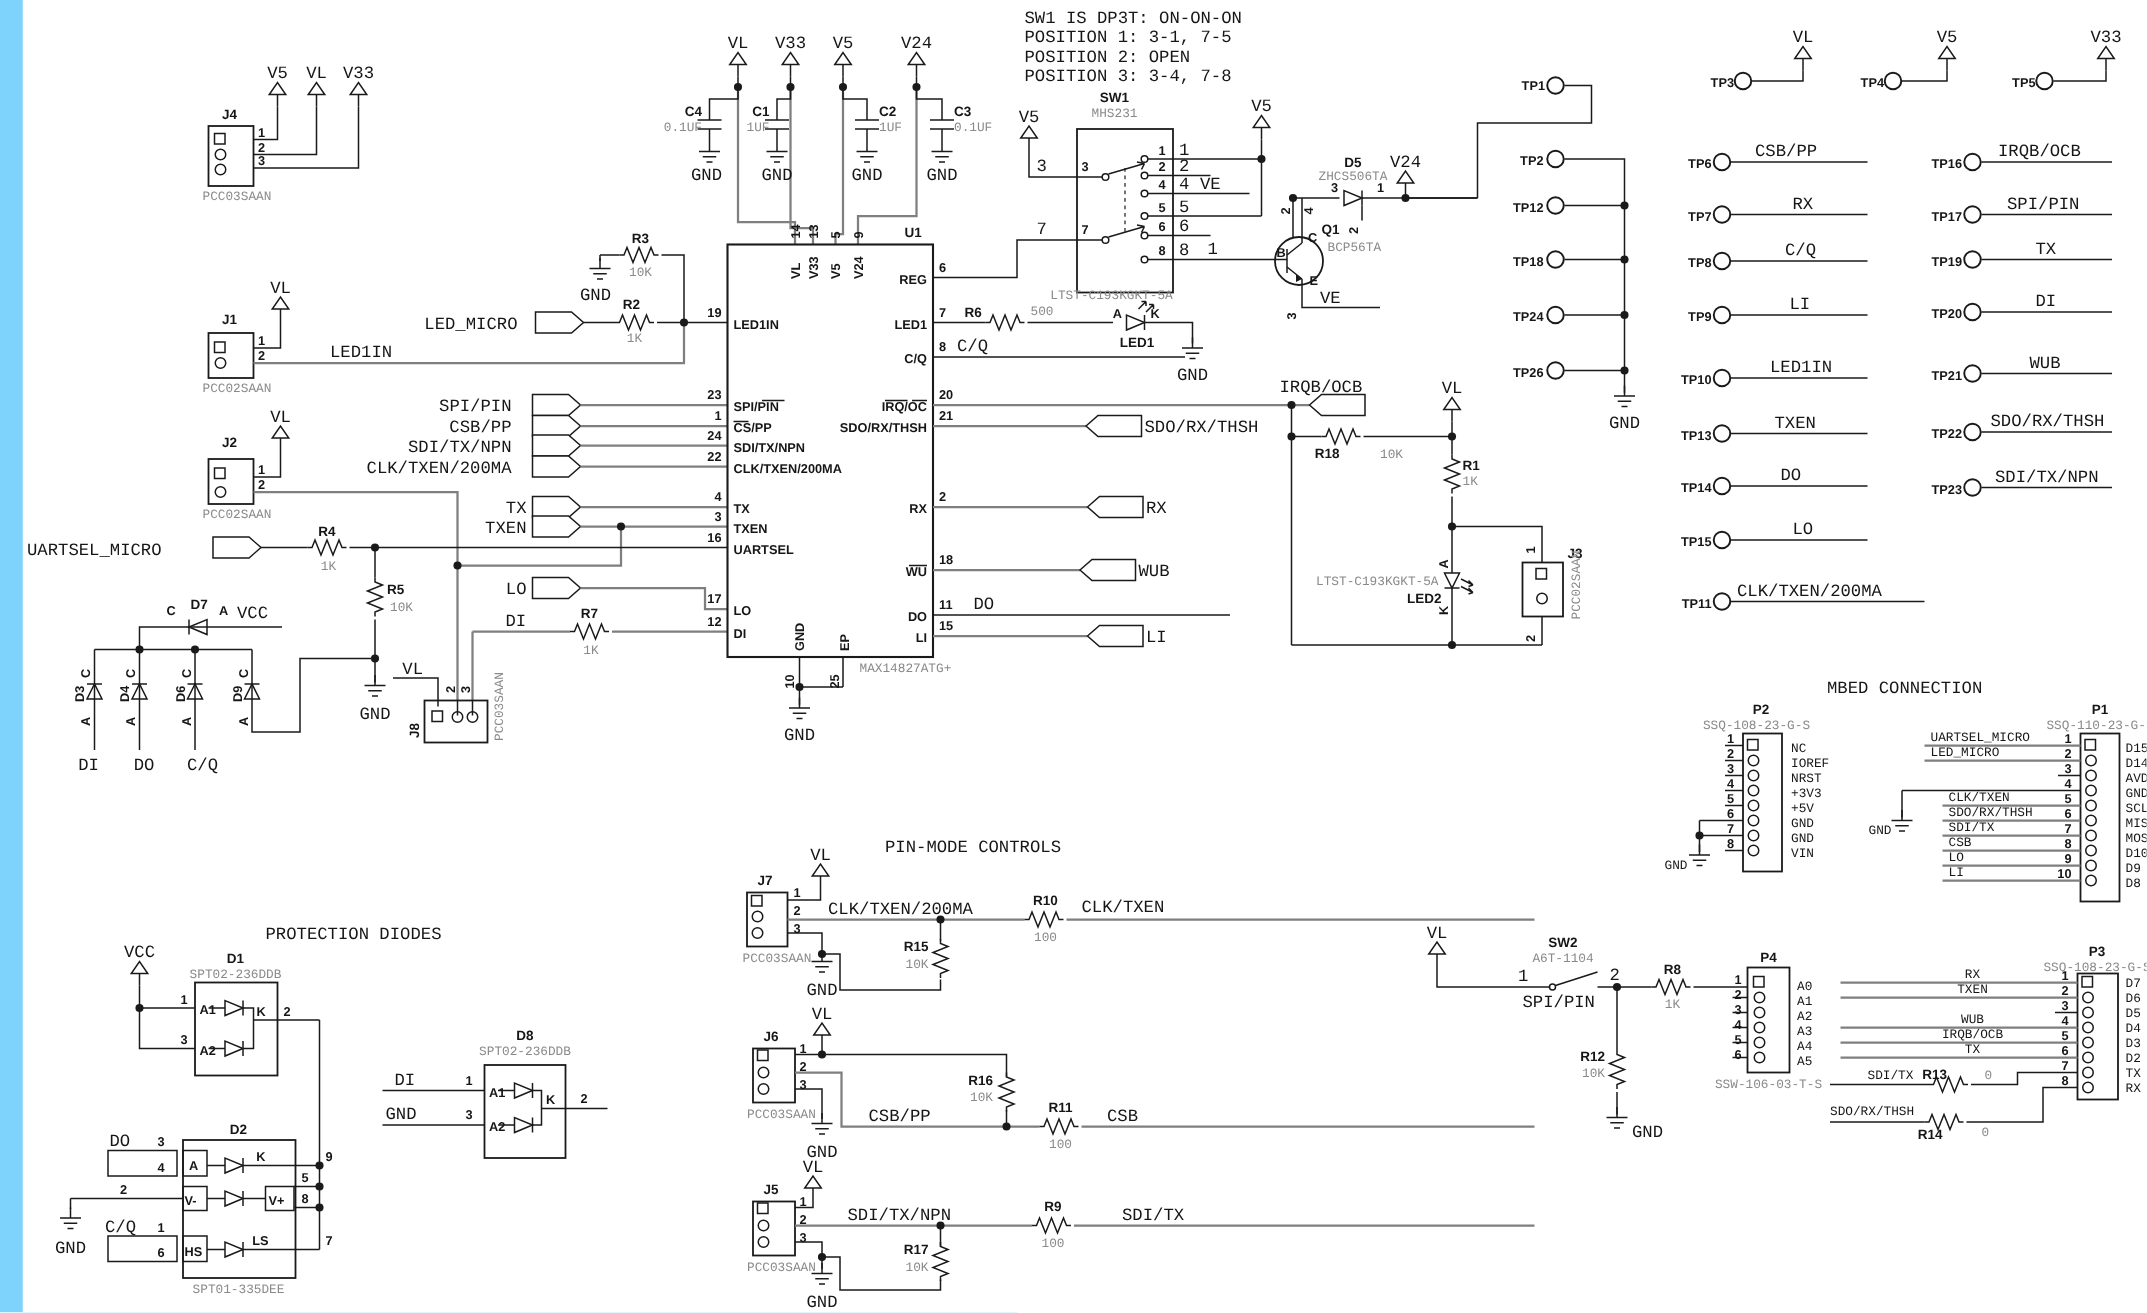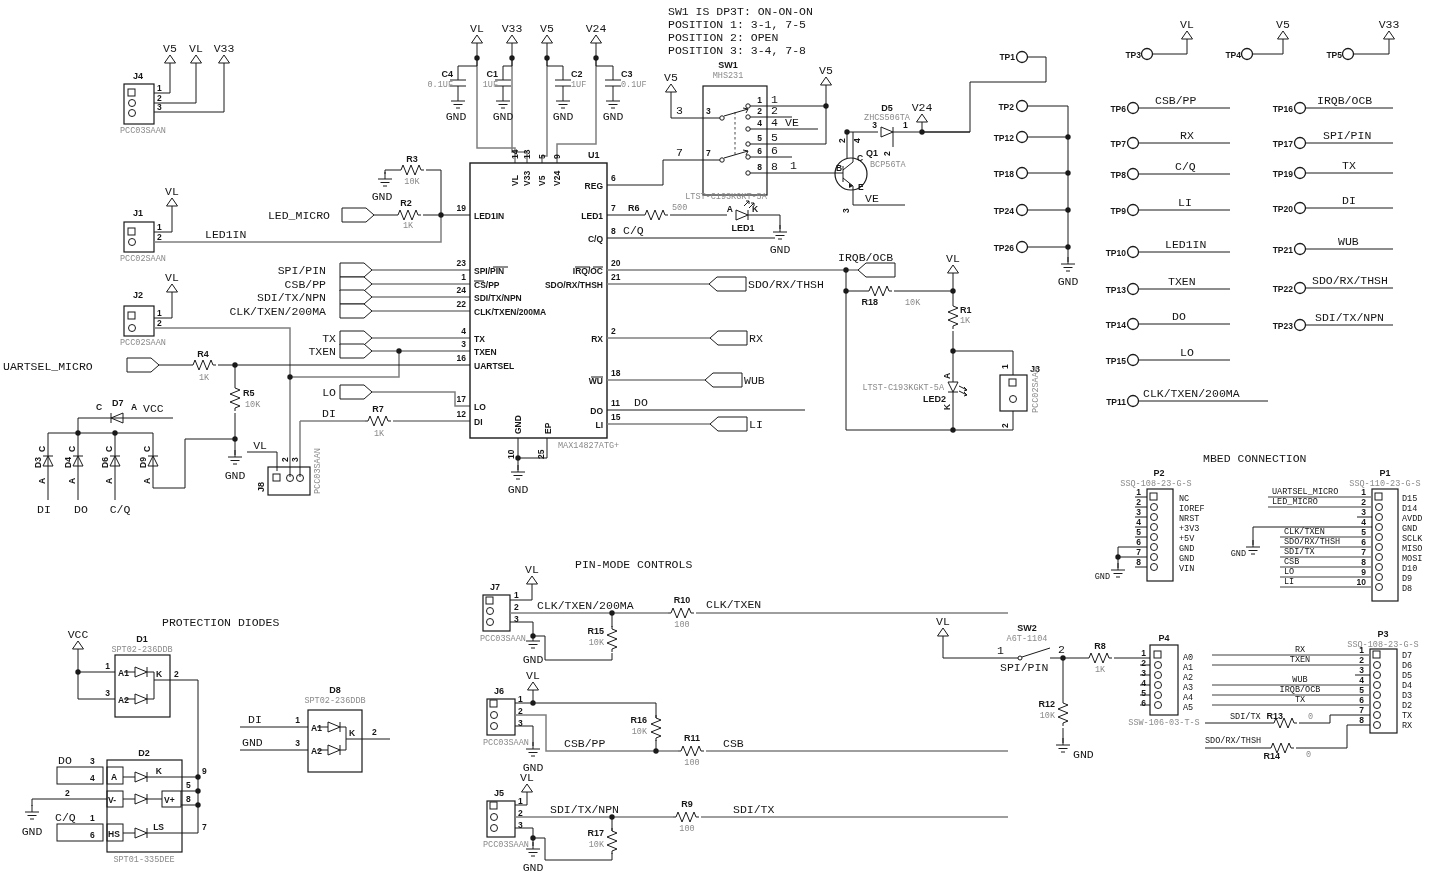--- a/index.html
+++ b/index.html
@@ -1,16 +1,16 @@
 <!DOCTYPE html>
 <html><head>
 <meta charset="utf-8">
 <style>
   html,body{margin:0;padding:0;background:#fff;}
-  #canvas{position:relative;width:1187px;height:875px;background:#7dd3fc;font-family:"Liberation Mono",monospace;}
+  #canvas{position:relative;width:1187px;height:875px;background:#7dd3fc;font-family:"Liberation Mono",monospace;padding-left:15px;}
   svg{display:block}
   svg text{stroke:none;fill:#161616;}
   .n11{font:11.5px "Liberation Mono",monospace;}
   .n8{font:8.5px "Liberation Mono",monospace;}
   .n8g{font:8.5px "Liberation Mono",monospace;fill:#8a8a8a;}
   .rf{font:bold 9px "Liberation Sans",sans-serif;}
   .pn{font:bold 8.5px "Liberation Sans",sans-serif;}
   .pnm{font:bold 8.5px "Liberation Sans",sans-serif;}
   .mid{text-anchor:middle}.end{text-anchor:end}
   .bw{stroke:#1a1a1a;stroke-width:1;fill:none}

